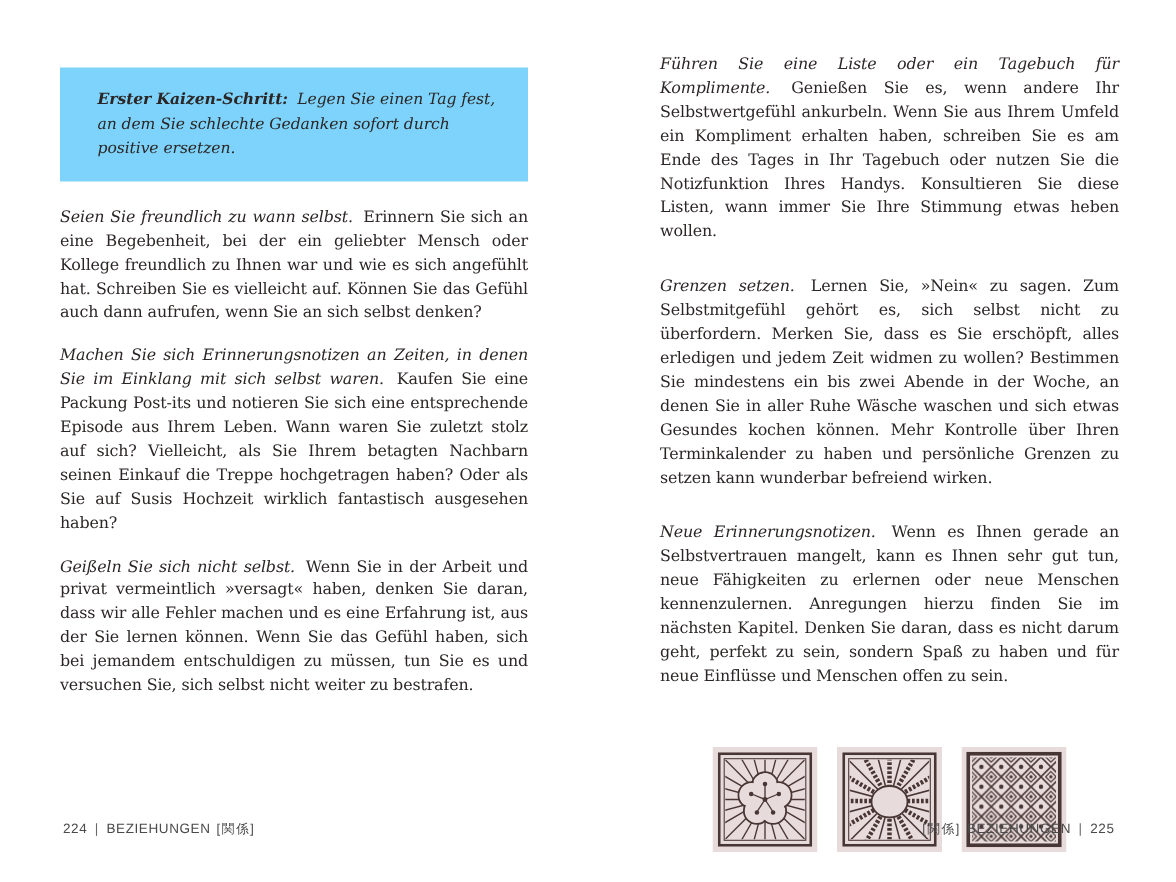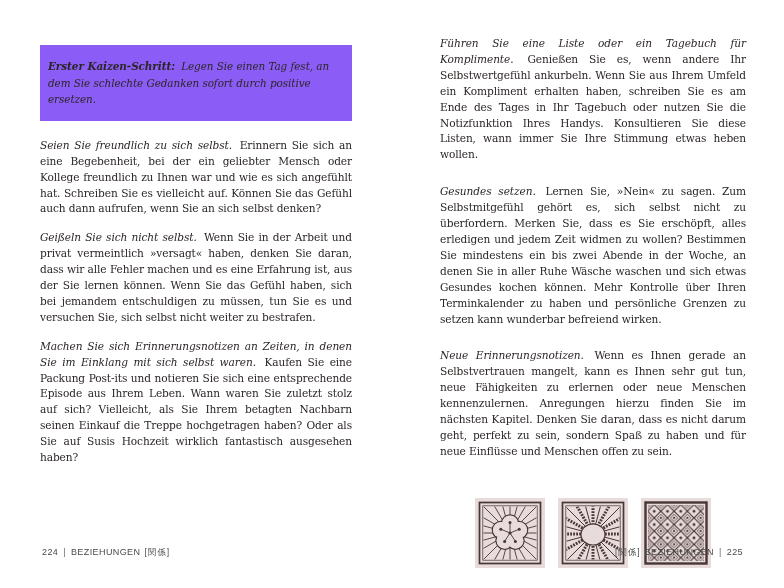--- a/index.html
+++ b/index.html
@@ -20,22 +20,22 @@
   .para{
     margin:0 0 13px 0;
     font-size:10.6px;line-height:15.9px;
     text-align:justify;letter-spacing:-0.1px;
     hyphens:none;
   }
   .right-col .para{margin-bottom:21px;}
   .lead{font-weight:normal;font-style:italic;margin-right:0.28em;}
 
   .kaizen-box{
-    background:#8b5cf6;
-    padding:13px 15px 13px 8px;
+    background:#7dd3fc;
+    padding:13px 15px 13px 25px;
     margin:0 0 17px 0;
   }
   .kaizen-box.bottom{margin:6px 0 0 0;}
   .box-para{
     margin:0;font-size:10.4px;line-height:16.6px;
     text-align:left;letter-spacing:-0.05px;
   }
   .box-lead{font-weight:bold;font-style:italic;margin-right:0.28em;}
   .box-text{font-style:italic;}
 
@@ -65,46 +65,46 @@
   <div class="page-col left-col">
 
     <div class="kaizen-box top">
       <p class="box-para">
         <span class="box-lead">Erster Kaizen-Schritt:</span>
         <span class="box-text">Legen Sie einen Tag fest, an dem Sie schlechte Gedanken sofort durch positive ersetzen.</span>
       </p>
     </div>
 
     <p class="para">
-      <span class="lead">Seien Sie freundlich zu sich selbst.</span>
+      <span class="lead">Seien Sie freundlich zu wann selbst.</span>
       <span>Erinnern Sie sich an eine Begebenheit, bei der ein geliebter Mensch oder Kollege freundlich zu Ihnen war und wie es sich angefühlt hat. Schreiben Sie es vielleicht auf. Können Sie das Gefühl auch dann aufrufen, wenn Sie an sich selbst denken?</span>
+    </p>
+
+    <p class="para">
+      <span class="lead">Machen Sie sich Erinnerungsnotizen an Zeiten, in denen Sie im Einklang mit sich selbst waren.</span>
+      <span>Kaufen Sie eine Packung Post-its und notieren Sie sich eine entsprechende Episode aus Ihrem Leben. Wann waren Sie zuletzt stolz auf sich? Vielleicht, als Sie Ihrem betagten Nachbarn seinen Einkauf die Treppe hochgetragen haben? Oder als Sie auf Susis Hochzeit wirklich fantastisch ausgesehen haben?</span>
     </p>
 
     <p class="para">
       <span class="lead">Geißeln Sie sich nicht selbst.</span>
       <span>Wenn Sie in der Arbeit und privat vermeintlich »versagt« haben, denken Sie daran, dass wir alle Fehler machen und es eine Erfahrung ist, aus der Sie lernen können. Wenn Sie das Gefühl haben, sich bei jemandem entschuldigen zu müssen, tun Sie es und versuchen Sie, sich selbst nicht weiter zu bestrafen.</span>
     </p>
 
-    <p class="para">
-      <span class="lead">Machen Sie sich Erinnerungsnotizen an Zeiten, in denen Sie im Einklang mit sich selbst waren.</span>
-      <span>Kaufen Sie eine Packung Post-its und notieren Sie sich eine entsprechende Episode aus Ihrem Leben. Wann waren Sie zuletzt stolz auf sich? Vielleicht, als Sie Ihrem betagten Nachbarn seinen Einkauf die Treppe hochgetragen haben? Oder als Sie auf Susis Hochzeit wirklich fantastisch ausgesehen haben?</span>
-    </p>
-
 
   </div>
 
   <div class="page-col right-col">
 
     <p class="para">
       <span class="lead">Führen Sie eine Liste oder ein Tagebuch für Komplimente.</span>
       <span>Genießen Sie es, wenn andere Ihr Selbstwertgefühl ankurbeln. Wenn Sie aus Ihrem Umfeld ein Kompliment erhalten haben, schreiben Sie es am Ende des Tages in Ihr Tagebuch oder nutzen Sie die Notizfunktion Ihres Handys. Konsultieren Sie diese Listen, wann immer Sie Ihre Stimmung etwas heben wollen.</span>
     </p>
 
     <p class="para">
-      <span class="lead">Gesundes setzen.</span>
+      <span class="lead">Grenzen setzen.</span>
       <span>Lernen Sie, »Nein« zu sagen. Zum Selbstmitgefühl gehört es, sich selbst nicht zu überfordern. Merken Sie, dass es Sie erschöpft, alles erledigen und jedem Zeit widmen zu wollen? Bestimmen Sie mindestens ein bis zwei Abende in der Woche, an denen Sie in aller Ruhe Wäsche waschen und sich etwas Gesundes kochen können. Mehr Kontrolle über Ihren Terminkalender zu haben und persönliche Grenzen zu setzen kann wunderbar befreiend wirken.</span>
     </p>
 
     <p class="para">
       <span class="lead">Neue Erinnerungsnotizen.</span>
       <span>Wenn es Ihnen gerade an Selbstvertrauen mangelt, kann es Ihnen sehr gut tun, neue Fähigkeiten zu erlernen oder neue Menschen kennenzulernen. Anregungen hierzu finden Sie im nächsten Kapitel. Denken Sie daran, dass es nicht darum geht, perfekt zu sein, sondern Spaß zu haben und für neue Einflüsse und Menschen offen zu sein.</span>
     </p>
 
     <div class="stamps-row">
 

